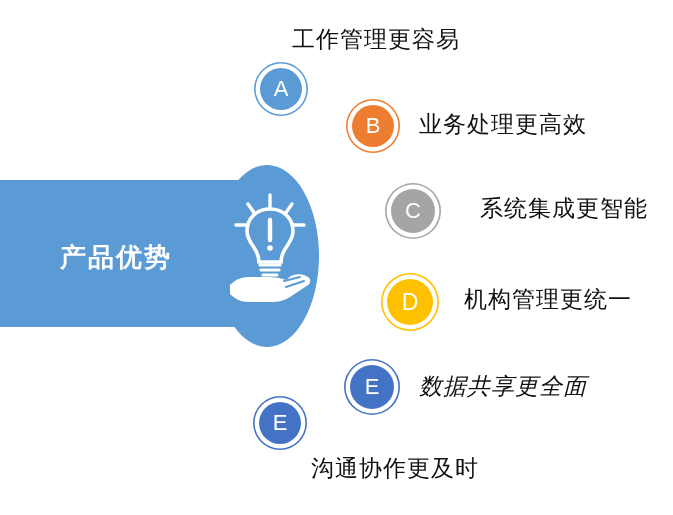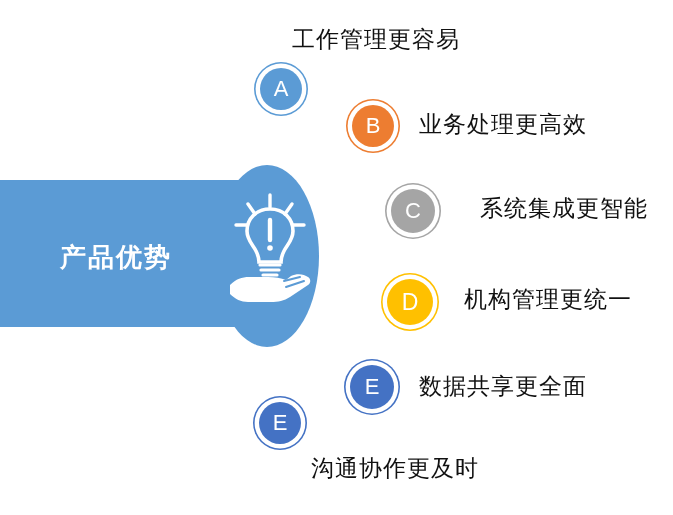--- a/index.html
+++ b/index.html
@@ -163,21 +163,21 @@
       <span class="node-letter" id="letter-d" style="font-size: 23px;">D</span>
     </div>
   </div>
   <div class="node-label" id="label-d" style="left: 464px; top: 288px; text-align: center;">机构管理更统一</div>
 
   <div class="node">
     <div class="node-circle" id="circle-e1" style="left: 350px; top: 365px; width: 44px; height: 44px; background: rgb(68, 114, 196); box-shadow: rgb(255, 255, 255) 0px 0px 0px 4.4px, rgb(68, 114, 196) 0px 0px 0px 6px;">
       <span class="node-letter" id="letter-e1" style="font-size: 22px;">E</span>
     </div>
   </div>
-  <div class="node-label" id="label-e1" style="left: 419px; top: 375px;">数据共享更全面</div>
+  <div class="node-label" id="label-e1" style="left: 419px; top: 375px; font-style: italic;">数据共享更全面</div>
 
   <div class="node">
     <div class="node-circle" id="circle-e2" style="left: 259px; top: 402px; width: 42px; height: 42px; background: rgb(68, 114, 196); box-shadow: rgb(255, 255, 255) 0px 0px 0px 4.4px, rgb(68, 114, 196) 0px 0px 0px 6px;">
       <span class="node-letter" id="letter-e2" style="font-size: 22px;">E</span>
     </div>
   </div>
   <div class="node-label" id="label-e2" style="left: 311px; top: 457px;">沟通协作更及时</div>
 
 </div>
 

